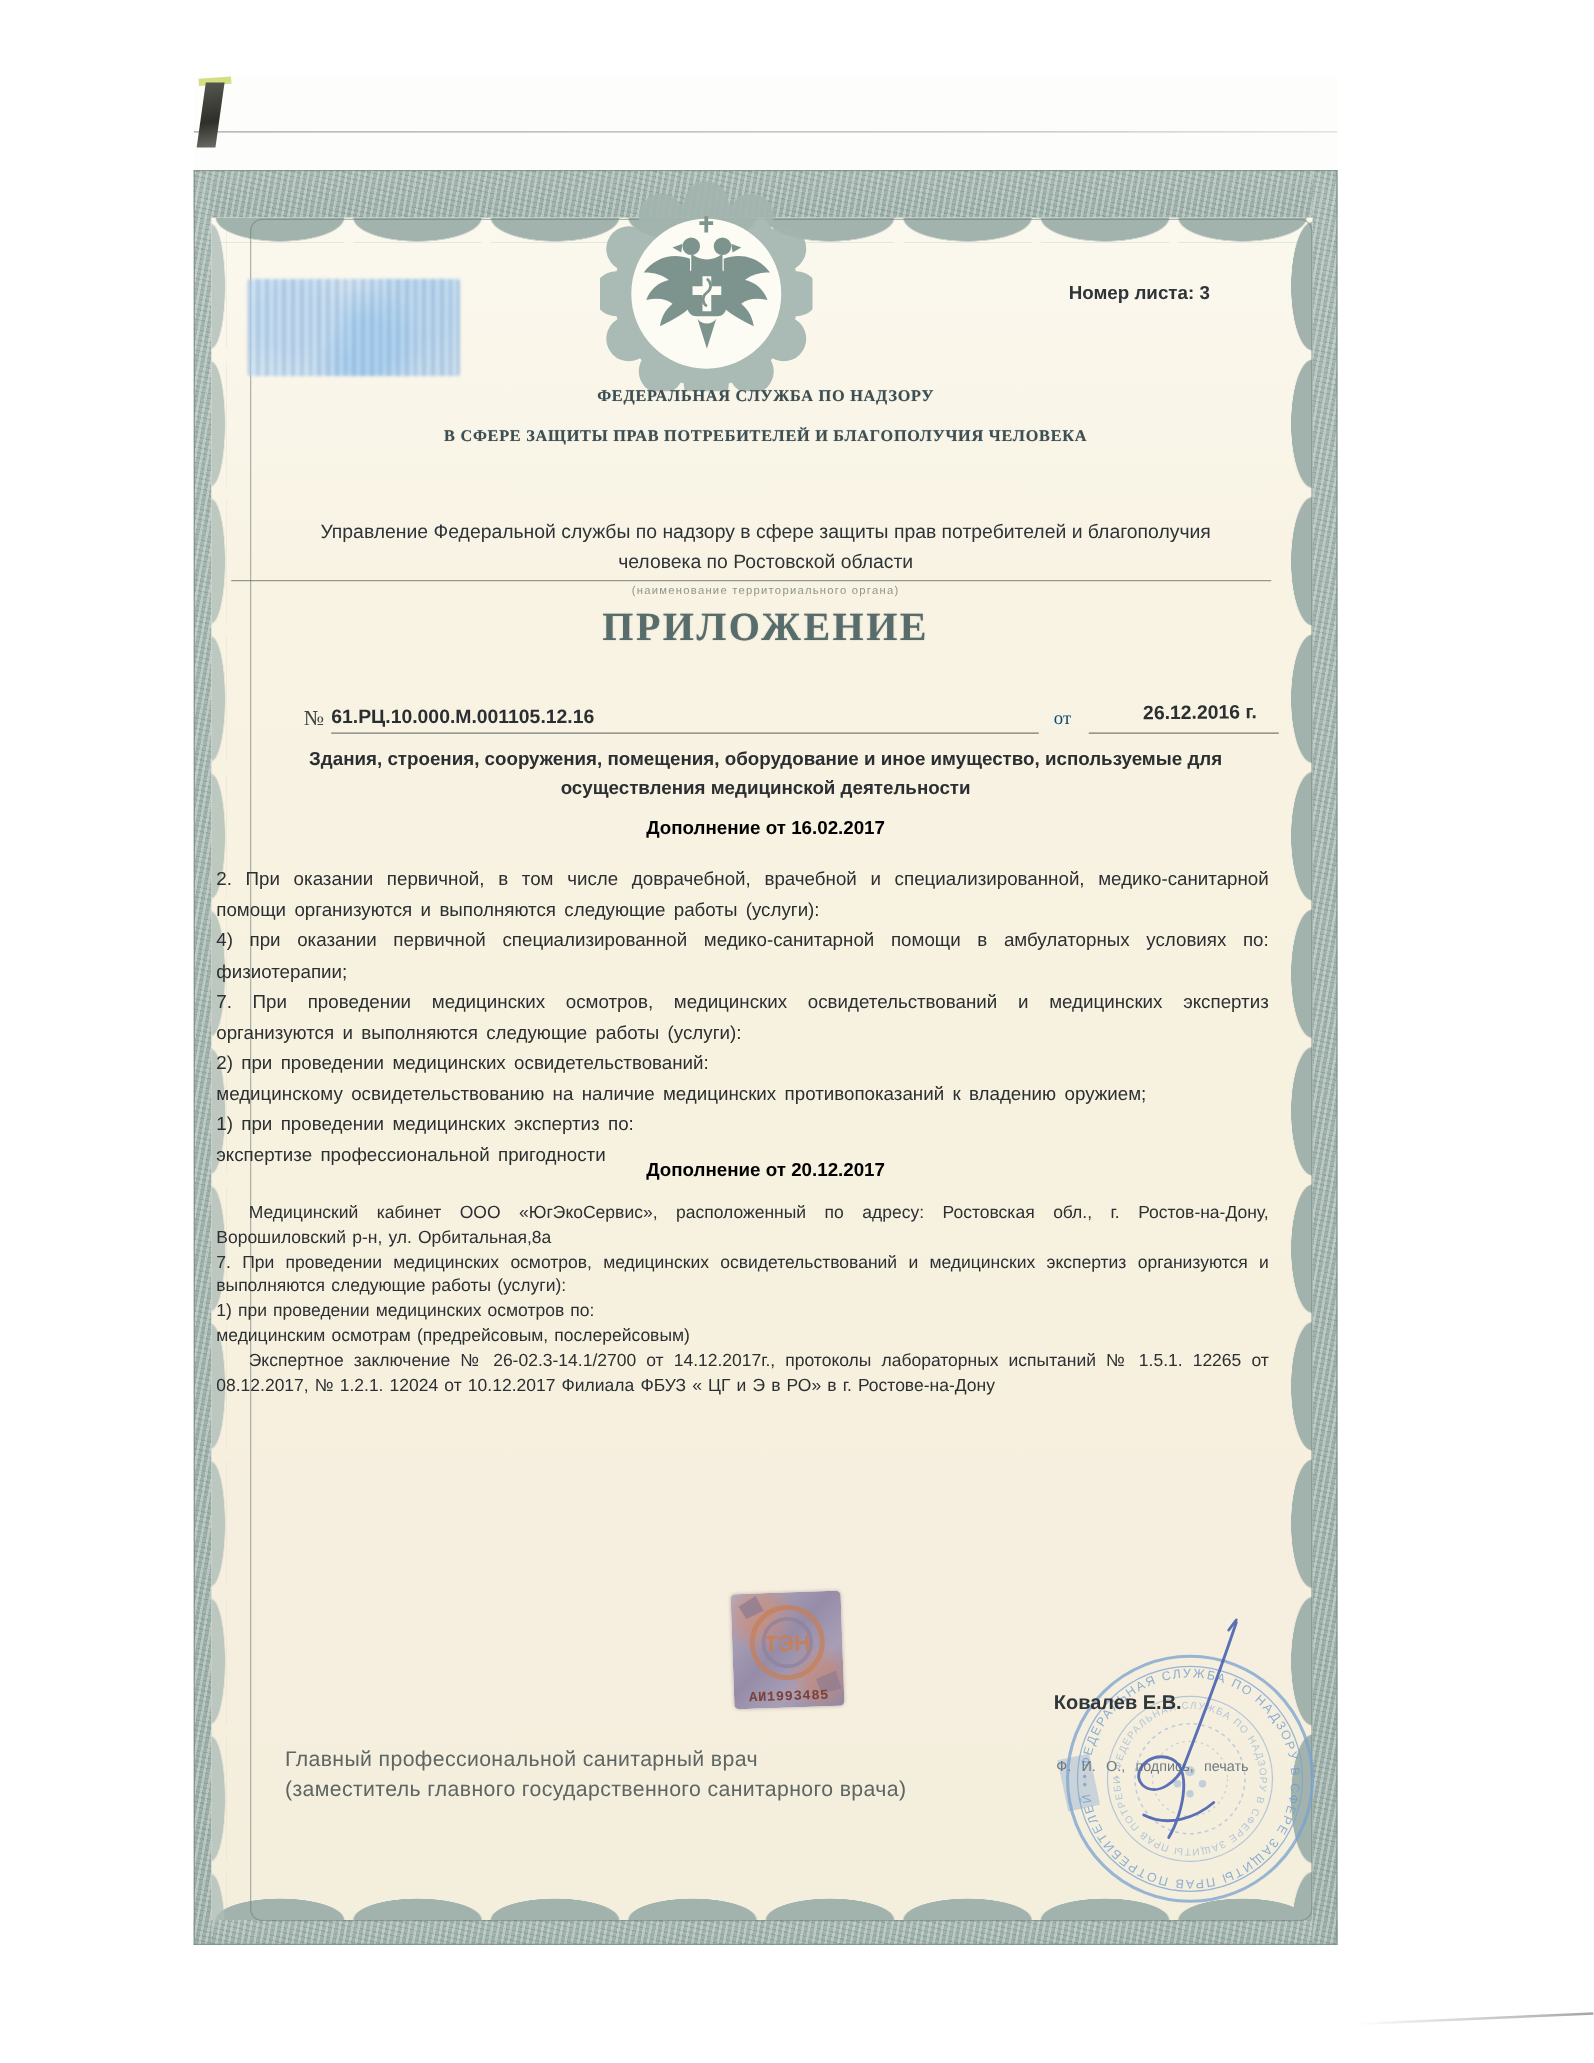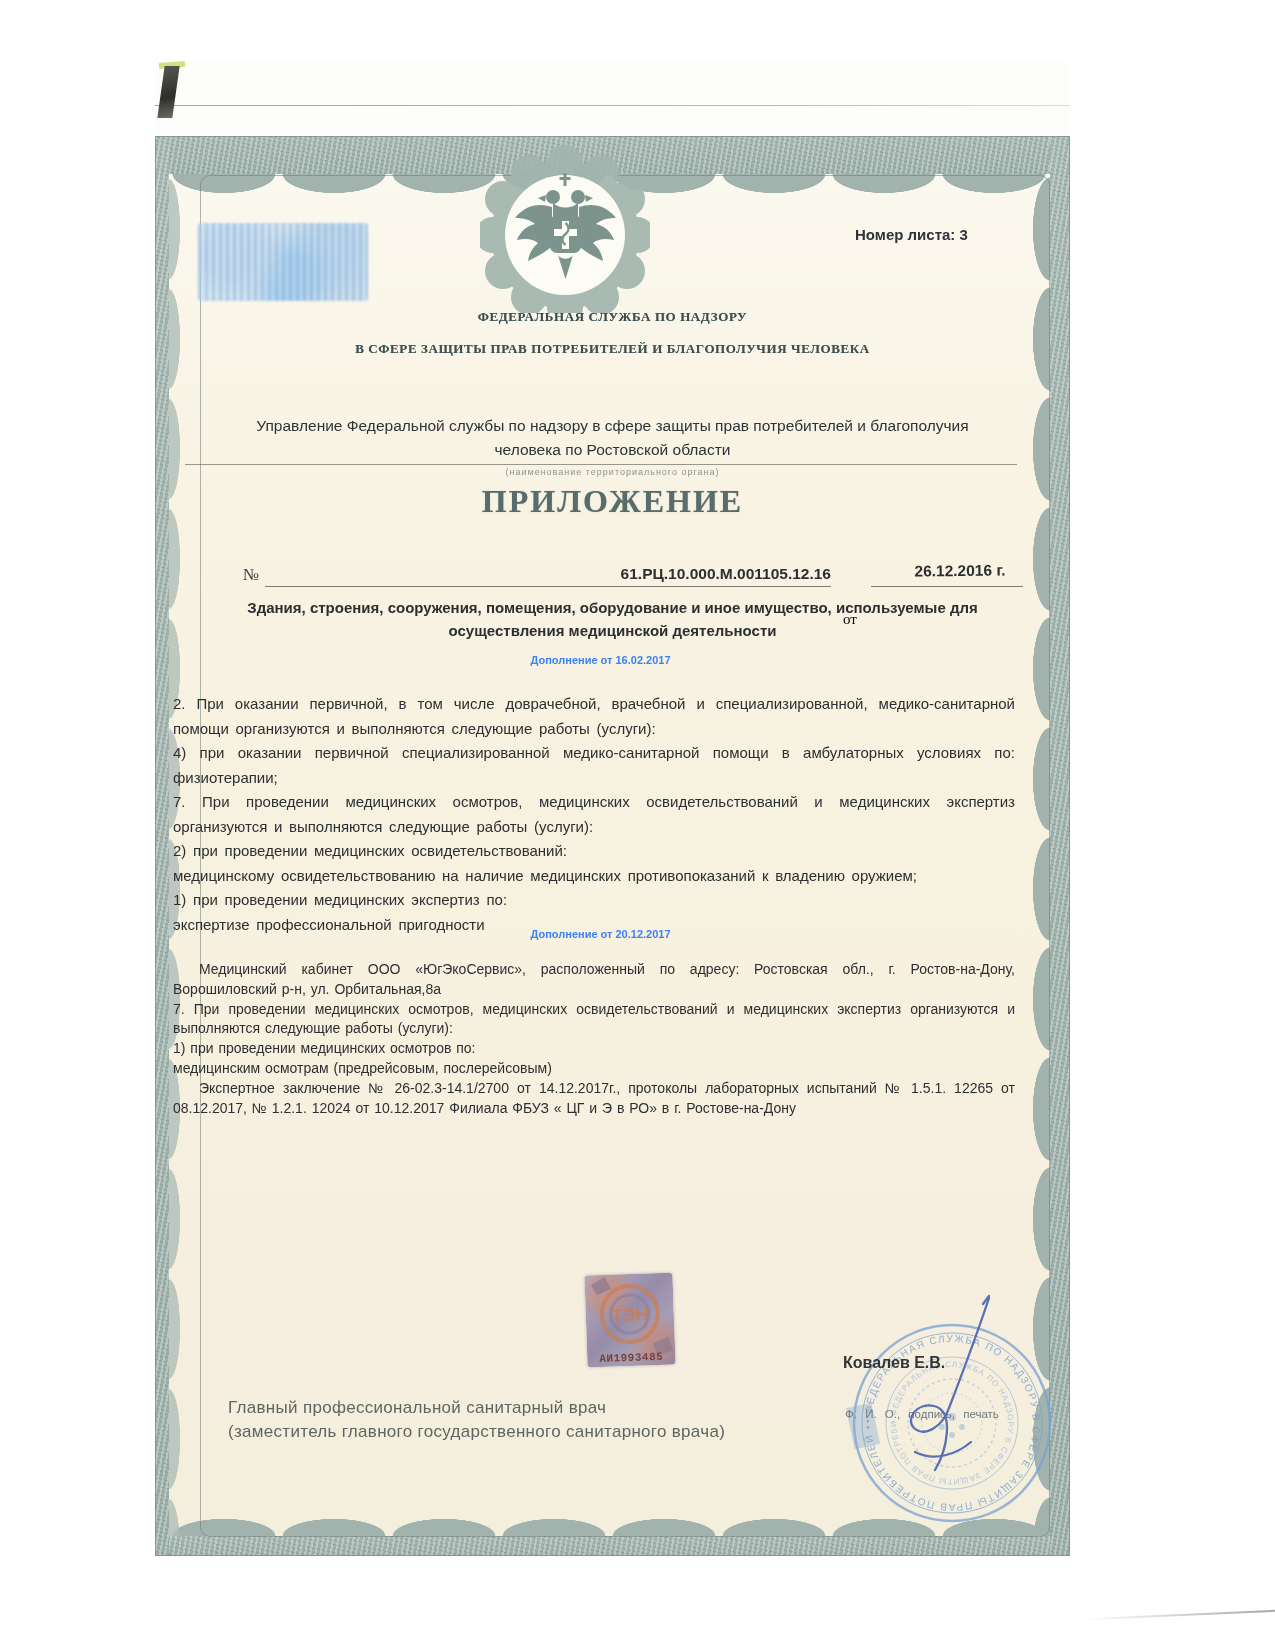--- a/index.html
+++ b/index.html
@@ -68,28 +68,28 @@
        letter-spacing:1px;z-index:6;}
   .title{left:15px;width:885px;text-align:center;font-family:"Liberation Serif", serif;font-weight:700;
        color:#586d6b;z-index:6;text-shadow:0 0 1px rgba(88,109,107,.45);}
   .title1{top:421px;font-size:32px;letter-spacing:2px;}
   .title2{top:461px;font-size:27px;letter-spacing:.5px;}
 
   .no-label{left:88px;top:503px;font-family:"Liberation Serif", serif;font-size:17px;color:#3f4345;z-index:6;}
   .uline{height:0;border-bottom:1.5px solid rgba(70,72,70,.7);z-index:6;}
   .uline1{left:110px;top:524px;width:566px;}
   .uline2{left:716px;top:524px;width:152px;}
-  .num-value{left:110px;top:503px;width:566px;text-align:right;font-size:15.5px;font-weight:700;color:#2c2f31;z-index:6;}
-  .from-label{left:688px;top:505px;font-family:"Liberation Serif", serif;font-size:15px;color:#000000;z-index:6;margin-top:44px;}
+  .num-value{left:110px;top:503px;width:566px;text-align:left;font-size:15.5px;font-weight:700;color:#2c2f31;z-index:6;}
+  .from-label{left:688px;top:505px;font-family:"Liberation Serif", serif;font-size:15px;color:#0c4a6e;z-index:6;}
   .num-date{left:720px;top:500px;width:170px;text-align:center;font-size:15.5px;font-weight:700;color:#2c2f31;z-index:6;transform:rotate(-.6deg);}
 
   .subject{left:35px;width:845px;text-align:center;font-size:15px;font-weight:700;color:#2c2f31;z-index:6;}
   .subject1{top:537px;} .subject2{top:560px;}
 
-  .sup-heading{left:23px;width:845px;text-align:center;font-size:11px;font-weight:700;color:#3b82f6;z-index:6;}
+  .sup-heading{left:35px;width:845px;text-align:center;font-size:15px;font-weight:700;color:#000000;z-index:6;}
   .sup1-heading{top:592px;} .sup2-heading{top:866px;}
 
   .block{left:18px;width:842px;text-align:justify;color:#2c2f31;z-index:6;}
   .block1{top:630px;font-size:15px;line-height:24.5px;word-spacing:2.5px;}
   .block2{top:898px;font-size:14px;line-height:19.8px;word-spacing:1px;}
   .block .indent{text-indent:26px;}
 
   
   .hologram{left:431px;top:1212px;width:88px;height:92px;z-index:7;transform:rotate(-2deg);
       background:

